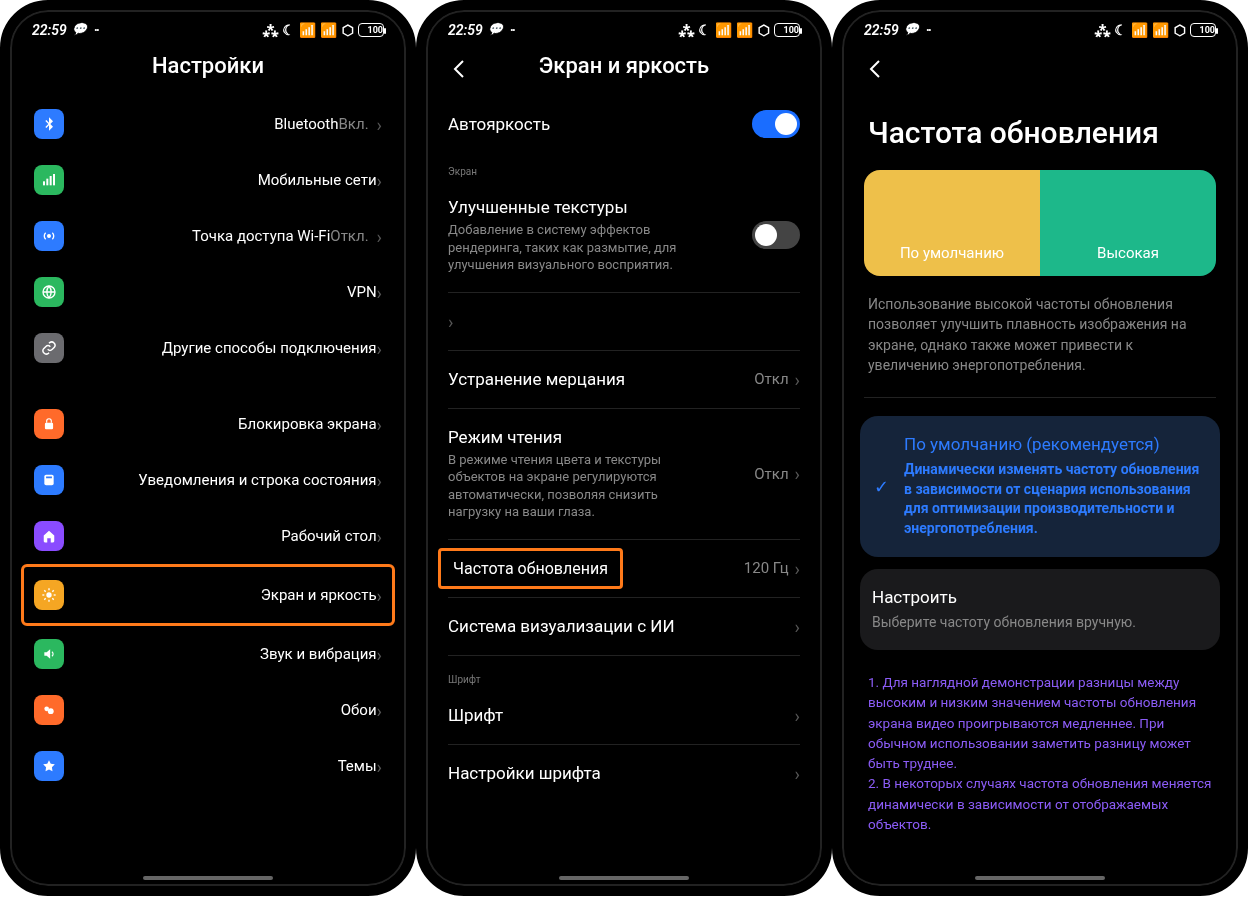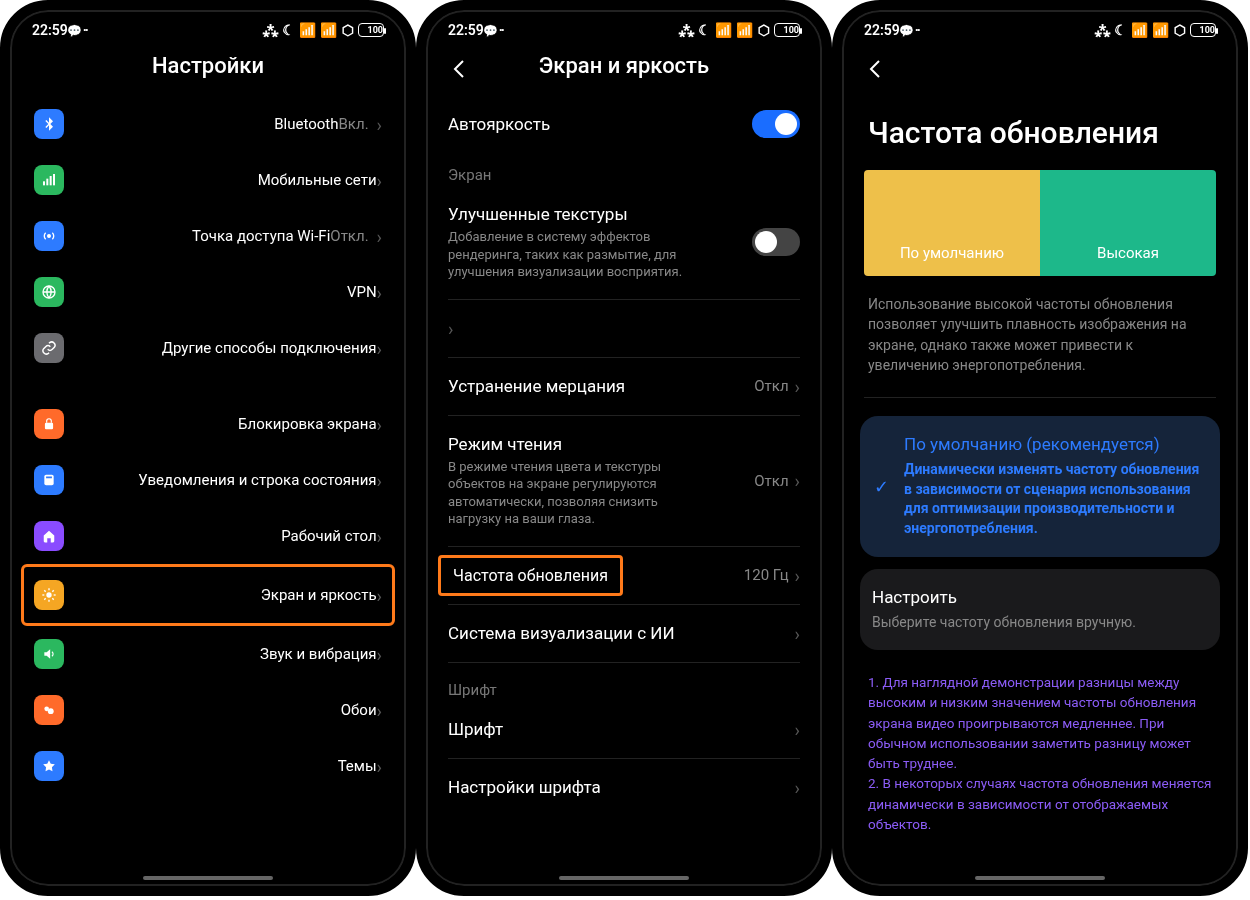--- a/index.html
+++ b/index.html
@@ -23,21 +23,21 @@
     color: #fff;
   }
   .statusbar {
     display: flex;
     justify-content: space-between;
     align-items: center;
     padding: 10px 22px 4px;
     font-size: 14px;
     font-weight: 600;
   }
-  .status-left { display: flex; align-items: flex-end; gap: 0; }
+  .status-left { display: flex; align-items: flex-start; gap: 6px; font-style: italic; }
   .status-right { display: flex; align-items: center; gap: 4px; }
   .header {
     display: flex;
     align-items: center;
     padding: 10px 18px 18px;
     position: relative;
     min-height: 52px;
   }
   .header .back {
     position: absolute;
@@ -74,21 +74,21 @@
   .row .label { flex: 1; font-size: 15px; text-align: right; }
   .row .value { font-size: 15px; color: #888; margin-right: 8px; }
   .chev { color: #555; font-size: 18px; }
   .divider { height: 20px; }
   .highlight {
     border: 3px solid #ff7a1a;
     border-radius: 6px;
     margin: 0 -3px;
   }
   .group-label {
-    color: #777; font-size: 15px;
+    color: #777; font-size: 10px;
     padding: 14px 22px 6px;
   }
   .row2 {
     display: flex; align-items: center;
     padding: 14px 22px;
     border-bottom: 0;
   }
   .row2 .txt { flex: 1; }
   .row2 .title2 { font-size: 17px; }
   .row2 .desc { font-size: 13px; color: #888; margin-top: 4px; line-height: 1.35; max-width: 260px; }
@@ -102,21 +102,21 @@
     background: #fff; position: absolute; top: 3px; left: 3px;
     transition: left .2s;
   }
   .toggle.on { background: #1a6dff; }
   .toggle.on .knob { left: 23px; }
   .sep { height: 1px; background: #222; margin: 4px 22px; }
   .sep2 { height: 1px; background: #222; margin: 18px 22px; }
 
   
   .seg {
-    display: flex; margin: 0 22px; border-radius: 4px; overflow: hidden;
+    display: flex; margin: 0 22px; border-radius: 16px; overflow: hidden;
     height: 106px;
   }
   .seg .opt {
     flex: 1; display: flex; align-items: flex-end; justify-content: center;
     padding-bottom: 14px; font-size: 15px; cursor: pointer;
   }
   .seg .opt.default { background: #eec04a; color: #fff; }
   .seg .opt.high { background: #1db88a; color: #fff; }
   .infotext {
     color: #888; font-size: 14px; line-height: 1.45;
@@ -349,21 +349,21 @@
     <div class="toggle on">
         <div class="knob"></div>
       </div>
   </div>
 
   <div class="group-label">Экран</div>
   <div id="rows2">
       <div class="row2">
         <div class="txt">
           <div class="title2">Улучшенные текстуры</div>
-          <div class="desc">Добавление в систему эффектов рендеринга, таких как размытие, для улучшения визуализации восприятия.</div>
+          <div class="desc">Добавление в систему эффектов рендеринга, таких как размытие, для улучшения визуального восприятия.</div>
         </div>
         <div class="toggle">
           <div class="knob"></div>
         </div>
       </div>
       <div class="sep"></div>
       <div class="row2">
         <div class="chev">›</div>
       </div>
       <div class="sep"></div>

